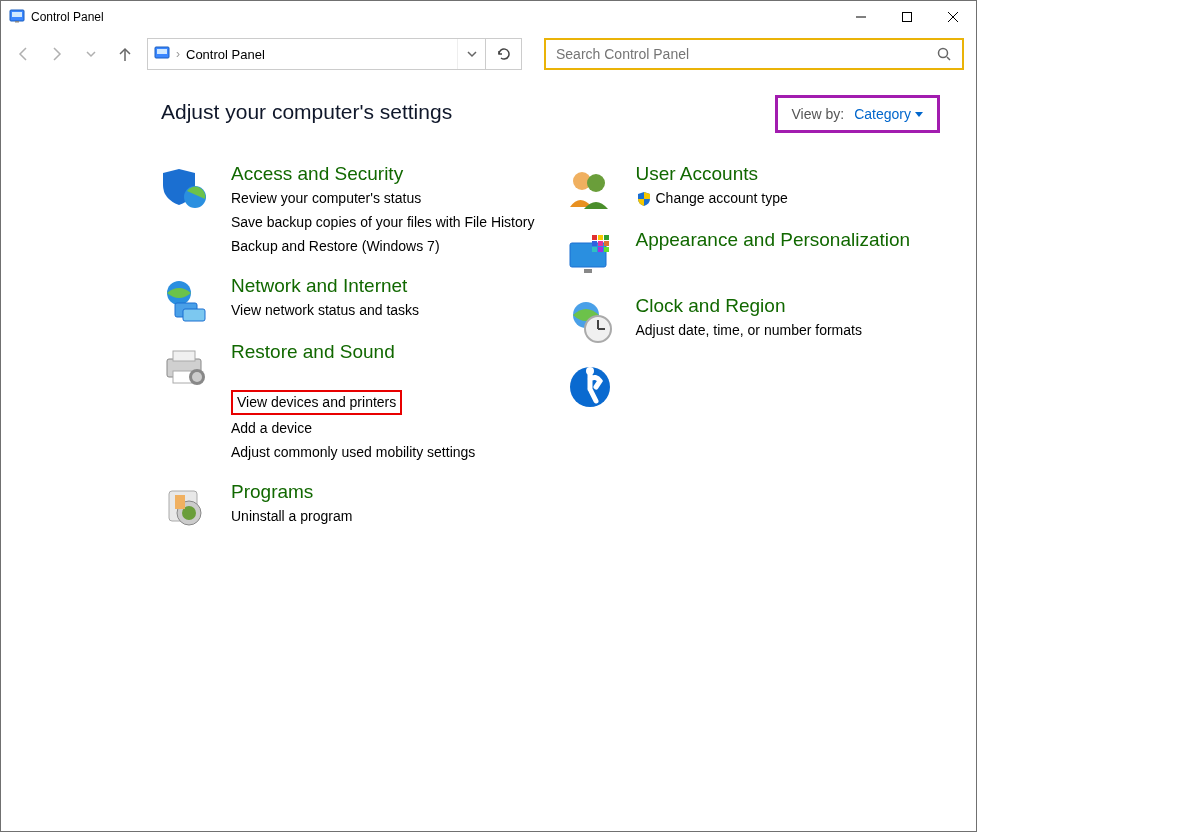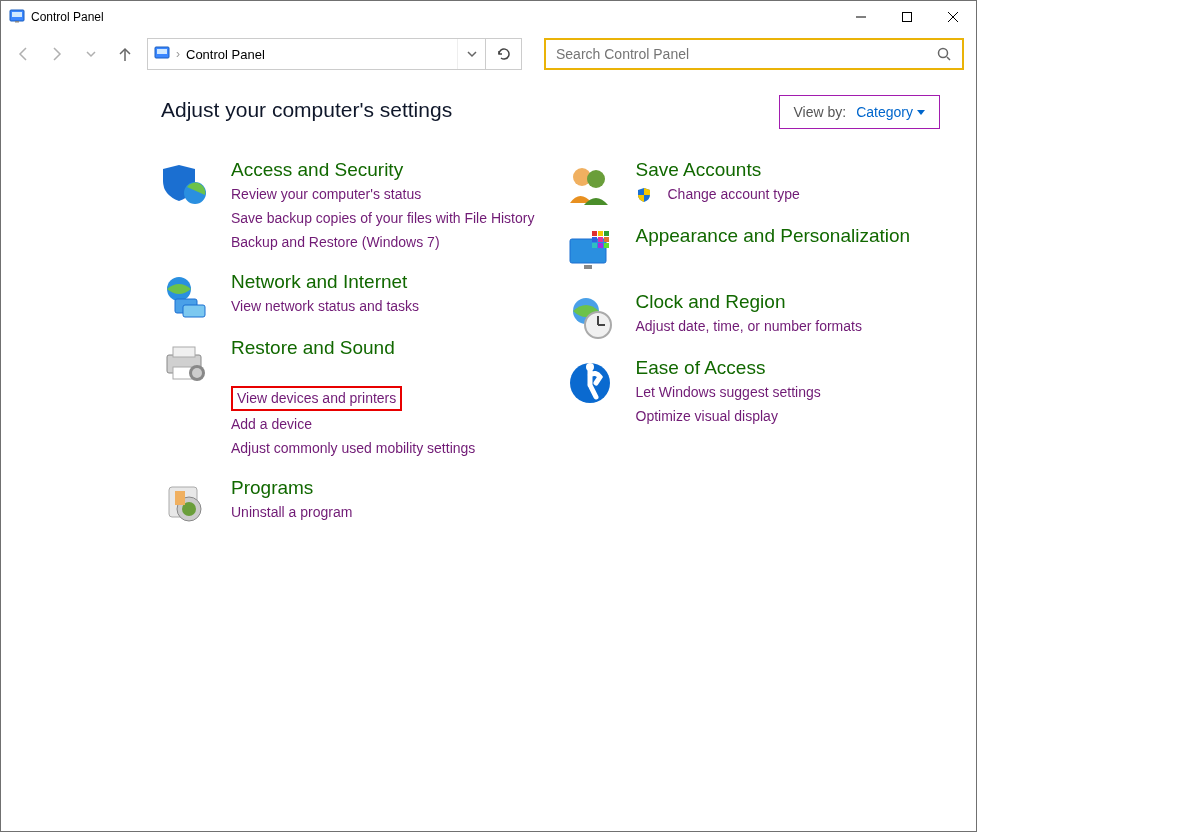--- a/index.html
+++ b/index.html
@@ -21,31 +21,31 @@
   .addrbox-main { flex:1; display:flex; align-items:center; gap:6px; padding-left:6px; font-size:13px; }
   .addrbox-drop { width:28px; height:100%; display:flex; align-items:center; justify-content:center; border-left:1px solid #eee; cursor:pointer; }
   .addrbox-refresh { width:36px; height:32px; display:flex; align-items:center; justify-content:center; border-left:1px solid #ccc; cursor:pointer; }
   .searchbox { width:420px; height:32px; border:2px solid #eab308; display:flex; align-items:center; padding:0 8px; }
   .searchbox input { flex:1; border:none; outline:none; font-size:14px; color:#666; }
   .searchbox-icon { width:20px; display:flex; align-items:center; justify-content:center; }
   
   .content { flex:1; padding:20px 36px 0 160px; position:relative; overflow:auto; }
   .hdr-row { display:flex; align-items:baseline; justify-content:space-between; margin-bottom:30px; }
   .hdr-title { color:#0f172a; font-size:21px; }
-  .viewby { display:flex; align-items:center; gap:10px; border:1px solid #a21caf; padding:8px 14px 8px 14px; }
+  .viewby { display:flex; align-items:center; gap:10px; border:3px solid #a21caf; padding:8px 14px 8px 14px; }
   .viewby-label { font-size:14px; color:#555; }
   .viewby-value { font-size:14px; color:#0066CC; display:flex; align-items:center; gap:4px; cursor:pointer; }
   .cols { display:flex; gap:30px; }
   .col { width:430px; }
   .cat { display:flex; gap:14px; margin-bottom:18px; }
   .cat-icon { width:56px; height:48px; flex-shrink:0; padding-top:4px; }
   .cat-body { display:flex; flex-direction:column; gap:3px; }
   .cat-title { color:#116800; font-size:19px; cursor:pointer; }
-  .cat-link { font-size:14px; color:#701a75; cursor:pointer; line-height:1.5; width:fit-content;}
-  .cat-link-wrap { display:flex; align-items:center; gap:16px; }
+  .cat-link { font-size:14px; color:#000000; cursor:pointer; line-height:1.5; width:fit-content;}
+  .cat-link-wrap { display:flex; align-items:center; gap:4px; }
   .shield { width:16px; height:16px; }
   .highlight-red { border:2px solid #E80000; padding:0px 4px; width:fit-content;margin-top:24px; }
   .chevron-sep { color:#999; font-size:12px; }
   .cp-icon{display:inline-block;}
 </style>
 </head>
 <body>
 
 <div class="window">
 
@@ -227,21 +227,21 @@
         <div class="cat">
           <div class="cat-icon">
             <svg width="48" height="44" viewBox="0 0 48 44">
                 <circle cx="16" cy="14" r="9" fill="#f0b060"></circle>
                 <circle cx="30" cy="16" r="9" fill="#6a9e3a"></circle>
                 <path d="M4 40 Q14 26 26 40 Z" fill="#e89020"></path>
                 <path d="M18 42 Q30 28 42 42 Z" fill="#4a8e2a"></path>
               </svg>
           </div>
           <div class="cat-body">
-            <span class="cat-title">Save Accounts</span>
+            <span class="cat-title">User Accounts</span>
             <div class="cat-link-wrap">
               <span class="shield">
                 <svg width="16" height="16" viewBox="0 0 16 16">
                     <path d="M8 1 L14 3 L14 8 Q14 13 8 15 Q2 13 2 8 L2 3 Z" fill="#1b6fd1"></path>
                     <path d="M8 1 L14 3 L14 8 L8 8 Z" fill="#f6c700"></path>
                     <path d="M2 8 L8 8 L8 15 Q2 13 2 8 Z" fill="#f6c700"></path>
                   </svg>
               </span>
               <span class="cat-link">Change account type</span>
             </div>
@@ -286,23 +286,18 @@
         </div>
 
         <div class="cat">
           <div class="cat-icon">
             <svg width="48" height="44" viewBox="0 0 48 44">
                 <circle cx="24" cy="22" r="20" fill="#0a6ad0"></circle>
                 <path d="M24 8 L24 24 M24 14 Q30 10 34 16 L30 22 M24 24 L30 36" stroke="#fff" stroke-width="5" fill="none" stroke-linecap="round"></path>
                 <circle cx="24" cy="6" r="4" fill="#fff"></circle>
               </svg>
           </div>
-          <div class="cat-body">
-            <span class="cat-title">Ease of Access</span>
-            <span class="cat-link">Let Windows suggest settings</span>
-            <span class="cat-link">Optimize visual display</span>
-          </div>
         </div>
 
       </div>
     </div>
   </div>
 </div>
 
 </body></html>

